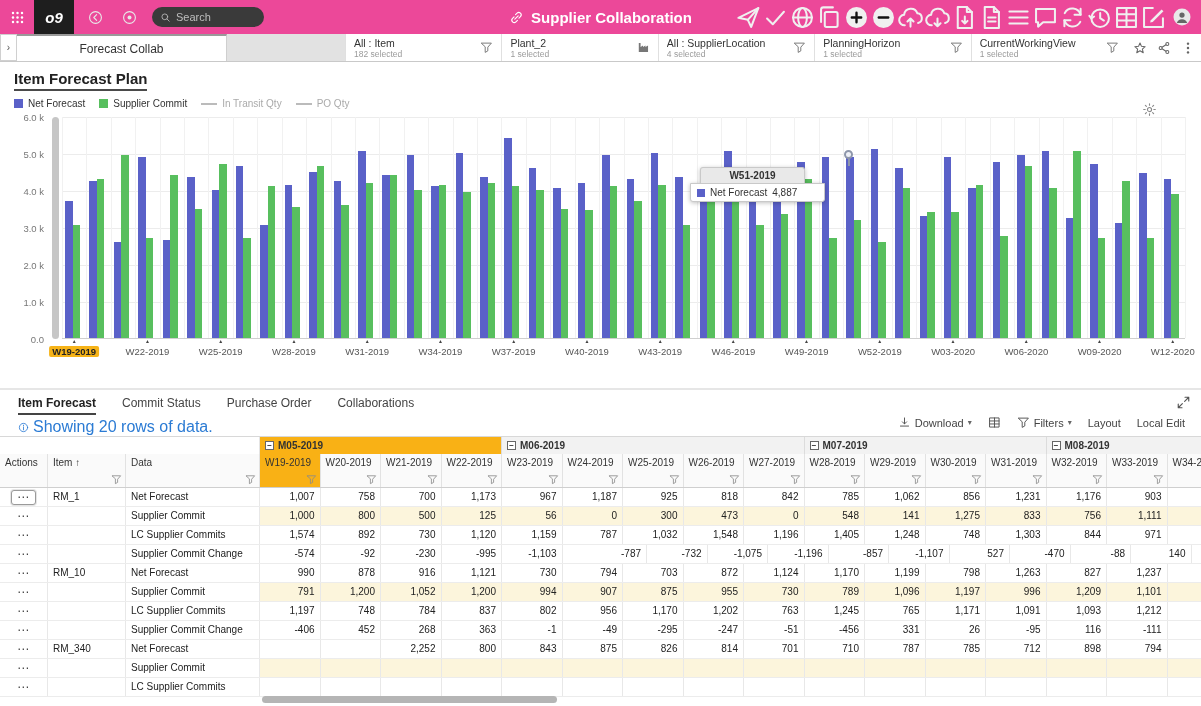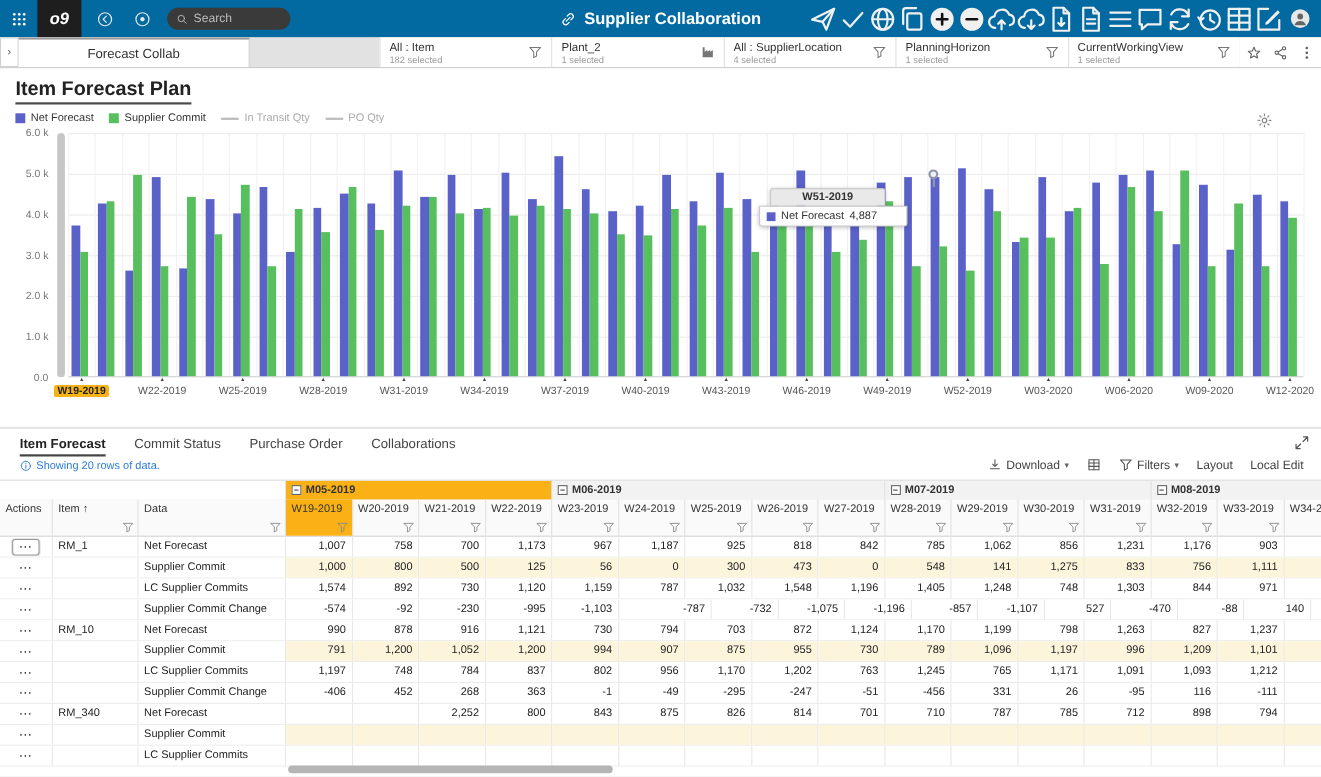--- a/index.html
+++ b/index.html
@@ -2,21 +2,21 @@
 <html><head>
 <meta charset="utf-8">
 <style>
   * { margin:0; padding:0; box-sizing:border-box; }
   html,body { width:1201px; height:706px; overflow:hidden; background:#e6e6e6;
     font-family:"Liberation Sans","DejaVu Sans",sans-serif; font-size:11px; color:#333; }
   .icn { display:inline-flex; width:15px; height:15px; }
   .icn svg { width:100%; height:100%; }
 
   
-  .topbar { position:absolute; top:0; left:0; width:1201px; height:34px; background:#0369a1;
+  .topbar { position:absolute; top:0; left:0; width:1201px; height:34px; background:#ec4899;
     display:flex; align-items:center; color:#fff;text-align:right; }
   .apps-btn { width:34px; height:34px; display:flex; align-items:center; justify-content:center; cursor:pointer; }
   .logo-box { width:40px; height:34px; background:#1e1e1e; display:flex; align-items:center; justify-content:center;
     font-weight:bold; font-style:italic; font-size:15px; color:#fff; }
   .nav-circle { width:26px; height:26px; margin-left:8px; display:flex; align-items:center; justify-content:center; color:#e8e8e8; }
   .search-pill { margin-left:10px; width:112px; height:20px; background:#3a3a3a; border-radius:10px;
     display:flex; align-items:center; padding:0 8px; gap:5px; color:#bdbdbd; }
   .search-pill .icn { width:11px; height:11px; }
   .tb-title { position:absolute; left:0; right:0; top:0; height:34px; display:flex; align-items:center;
     justify-content:center; gap:7px; pointer-events:none; }
@@ -37,21 +37,21 @@
   .chip { flex:1; border-left:1px solid #e0e0e0; display:flex; align-items:center; padding:2px 8px; gap:6px; cursor:pointer; min-width:0; }
   .chip .txt { flex:1; min-width:0; overflow:hidden; }
   .chip .l1 { font-size:10.5px; color:#333; white-space:nowrap; }
   .chip .l2 { font-size:8.5px; color:#9a9a9a; white-space:nowrap; }
   .chip .icn { width:13px; height:13px; color:#777; flex:none; }
   .chips-actions { background:#fff; display:flex; align-items:center; padding:0 6px; gap:10px; }
   .chips-actions .icn { width:14px; height:14px; color:#666; cursor:pointer; }
 
   
   .chart-panel { position:absolute; top:62px; left:0; width:1201px; height:326px; background:#fff; padding:8px 14px; }
-  .cp-title { display:inline-block; font-size:18px; font-weight:bold; color:#222;
+  .cp-title { display:inline-block; font-size:15px; font-weight:bold; color:#222;
     border-bottom:2px solid #4a4a4a; padding-bottom:2px; }
   .cp-controls { margin-top:8px; display:flex; align-items:center; gap:8px; height:20px; }
   .cp-controls .lbl { color:#555; }
   .pill { min-width:24px; height:17px; border:1px solid #b5b5b5; border-radius:9px; background:#fff;
     display:inline-flex; align-items:center; justify-content:center; padding:0 7px; font-size:10.5px; color:#444; cursor:pointer; }
   .pill.sel { border-color:#6a6a6a; color:#222; font-weight:bold; }
   .chk { width:12px; height:12px; border:1px solid #999; background:#fff; display:inline-block; margin-left:14px; cursor:pointer; }
   .gear-right { position:absolute; right:44px; top:40px; color:#8a8a8a; cursor:pointer; }
   .legend { margin-top:5px; display:flex; align-items:center; gap:14px; height:15px; }
   .leg-item { display:flex; align-items:center; gap:5px; cursor:pointer; font-size:10px; }
@@ -80,21 +80,21 @@
   .handle .dot { width:9px; height:9px; border:2px solid #8e97ab; background:#eef0f6; border-radius:50%; }
   .handle .stem { width:2px; height:7px; background:#8e97ab; margin-left:3.5px; }
 
   
   .table-panel { position:absolute; top:390px; left:0; width:1201px; height:316px; background:#fff; padding:2px 0 0 0; }
   .tp-tabs { display:flex; gap:26px; padding:4px 18px 0 18px; height:24px; align-items:flex-start; }
   .tp-tab { font-size:12px; color:#444; cursor:pointer; padding-bottom:3px; }
   .tp-tab.act { color:#222; font-weight:bold; border-bottom:2px solid #444; }
   .expand-btn { position:absolute; right:10px; top:5px; color:#555; cursor:pointer; }
   .tp-info { position:relative; height:20px; padding:2px 18px; }
-  .status { color:#2b7bd4; font-size:10px; display:flex; align-items:center; gap:4px; }
+  .status { color:#2b7bd4; font-size:16px; display:flex; align-items:center; gap:4px; }
   .status .icn { width:11px; height:11px; color:#2b7bd4; }
   .tp-toolbar { position:absolute; right:16px; top:0; display:flex; align-items:center; gap:16px; color:#444; font-size:11px; }
   .tp-toolbar .item { display:flex; align-items:center; gap:4px; cursor:pointer; }
   .tp-toolbar .icn { width:13px; height:13px; color:#555; }
   .caret { font-size:8px; color:#666; }
 
   .grid { width:1201px; overflow:hidden; border-top:1px solid #d8d8d8; }
   .trow { display:flex; }
   .mrow { height:17px; border-bottom:1px solid #d8d8d8; }
   .mcell { height:17px; background:#f2f2f2; border-right:1px solid #dcdcdc; display:flex; align-items:center;

